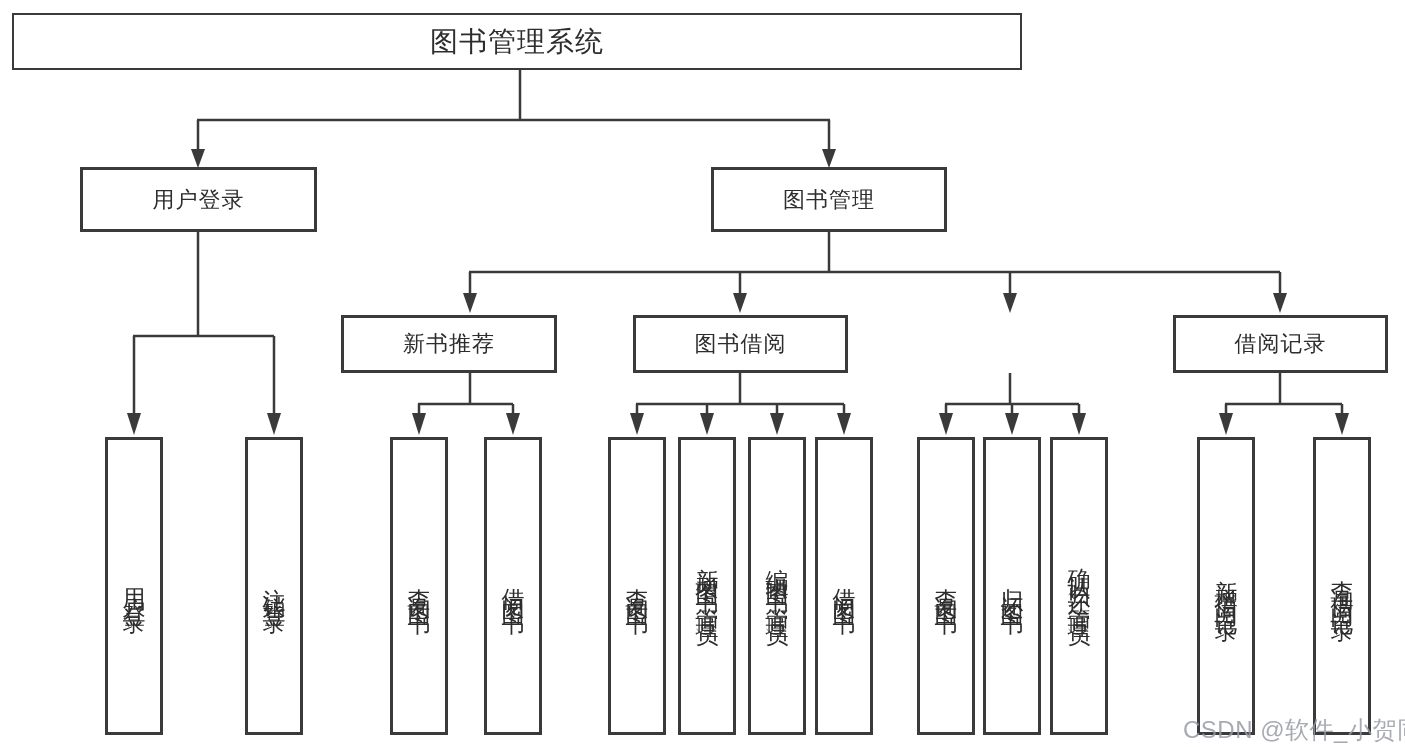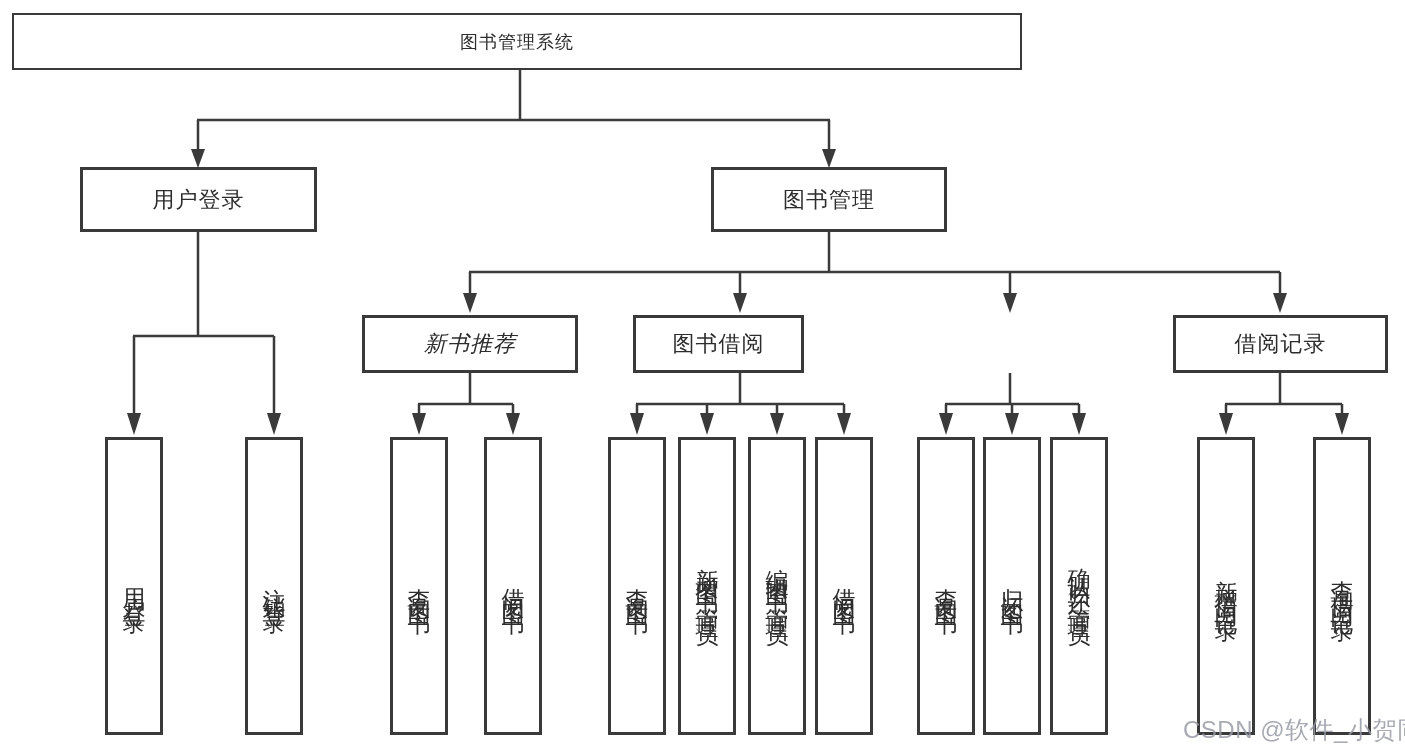--- a/index.html
+++ b/index.html
@@ -32,21 +32,21 @@
     align-items: center;
     justify-content: center;
     text-align: center;
   }
   .h {
     font-size: 22px;
     letter-spacing: 1px;
   }
   .root {
     border-width: 2px;
-    font-size: 18px;
+    font-size: 28px;
   }
   .v {
     writing-mode: vertical-rl;
     text-orientation: mixed;
     font-size: 23px;
     letter-spacing: 8px;
     line-height: 1;
   }
   .watermark {
     position: absolute;
@@ -120,22 +120,22 @@
       <polygon points="1219,413 1233,413 1226,435"></polygon>
       <polygon points="1335,413 1349,413 1342,435"></polygon>
     </g>
   </svg>
 
   <div class="node h root" style="left:12px; top:13px; width:1010px; height:57px;">图书管理系统</div>
 
   <div class="node h" style="left:80px; top:167px; width:237px; height:65px;">用户登录</div>
   <div class="node h" style="left:711px; top:167px; width:236px; height:65px;text-align:right;">图书管理</div>
 
-  <div class="node h" style="left:362px; top:315px; width:216px; height:58px;font-style:italic;">新书推荐</div>
-  <div class="node h" style="left:633px; top:315px; width:171px; height:58px;">图书借阅</div>
+  <div class="node h" style="left:341px; top:315px; width:216px; height:58px;">新书推荐</div>
+  <div class="node h" style="left:633px; top:315px; width:215px; height:58px;">图书借阅</div>
   <div class="node h" style="left:1173px; top:315px; width:215px; height:58px;">借阅记录</div>
 
   <div class="node v" style="left:105px; top:437px; width:58px; height:298px;">用户登录</div>
   <div class="node v" style="left:245px; top:437px; width:58px; height:298px;">注销登录</div>
 
   <div class="node v" style="left:390px; top:437px; width:58px; height:298px;">查询图书</div>
   <div class="node v" style="left:484px; top:437px; width:58px; height:298px;">借阅图书</div>
 
   <div class="node v" style="left:608px; top:437px; width:58px; height:298px;">查询图书</div>
   <div class="node v" style="left:678px; top:437px; width:58px; height:298px;">新增图书（管理员）</div>

